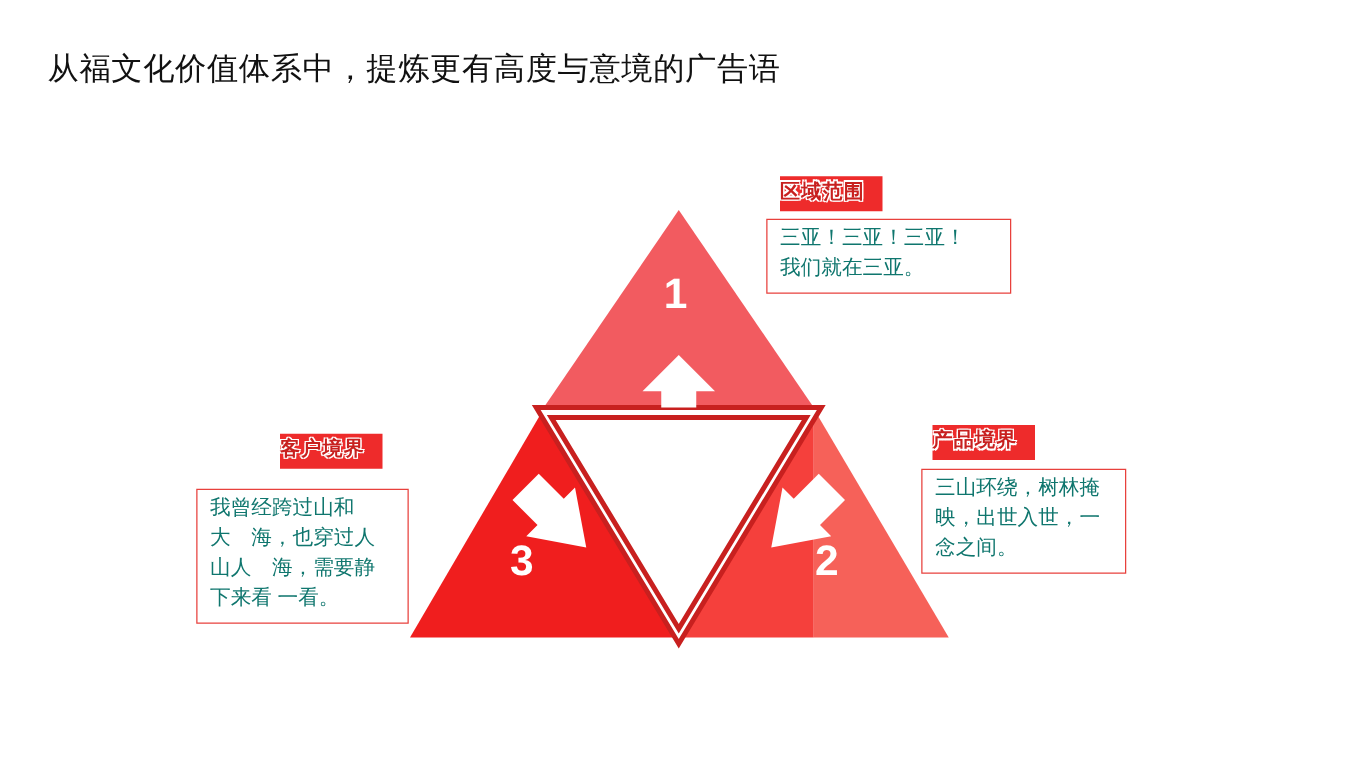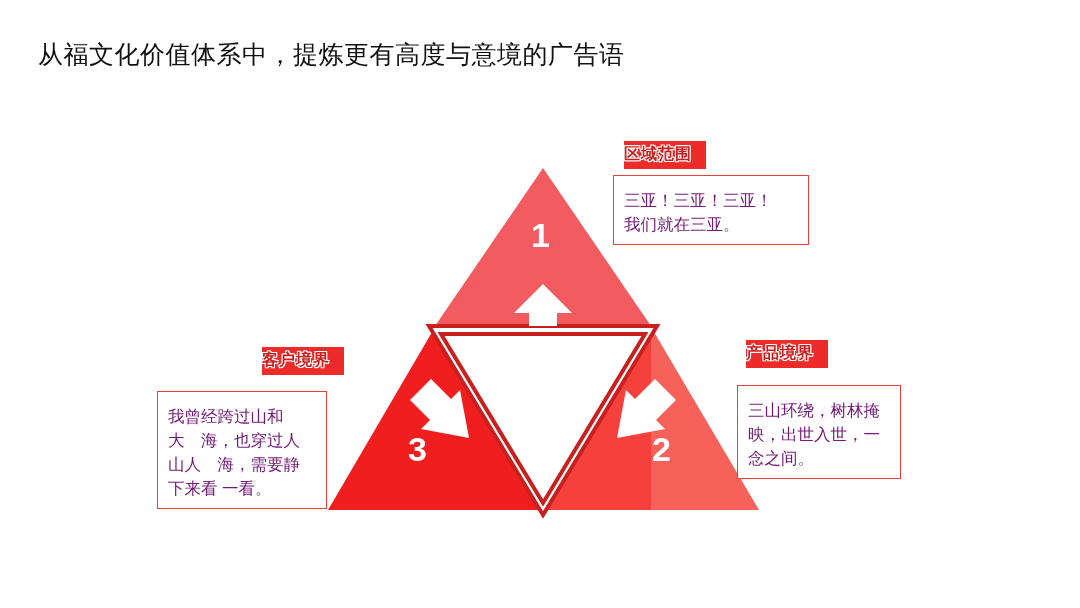--- a/index.html
+++ b/index.html
@@ -88,42 +88,42 @@
     -webkit-text-stroke: 1.1px #ffffff;
     paint-order: stroke fill;
     text-shadow:
       -1px -1px 0 #ffffff,  1px -1px 0 #ffffff,
       -1px  1px 0 #ffffff,  1px  1px 0 #ffffff;
   }
 
   .callout-box {
     background: #ffffff;
     border: 1px solid #e8403c;
-    color: #701a75;
+    color: #0f766e;
     font-size: 16.5px;
     line-height: 1.46;
-    padding: 12px 9px 8px 10px;
+    padding: 2px 9px 8px 10px;
     box-sizing: border-box;
     white-space: pre-line;
   }
 
   
   #callout-region { left: 613px; top: 141px; }
   #callout-region .callout-label { margin-left: 11px; }
   #callout-region .callout-box { width: 196px; margin-top: 6px; }
 
   
   #callout-customer { left: 157px; top: 347px; }
-  #callout-customer .callout-label { margin-left: 105px; }
+  #callout-customer .callout-label { margin-left: 67px; }
   #callout-customer .callout-box { width: 170px; margin-top: 16px; }
 
   
   #callout-product { left: 737px; top: 340px; }
   #callout-product .callout-label { margin-left: 9px; }
-  #callout-product .callout-box { width: 164px; margin-top: 17px; }
+  #callout-product .callout-box { width: 164px; margin-top: 7px; }
 </style>
 </head>
 <body>
 
 <div id="page-title">从福文化价值体系中，提炼更有高度与意境的广告语</div>
 
 <div id="diagram-stage">
 
   <svg id="triangle-svg" viewBox="0 0 1080 608">
 

